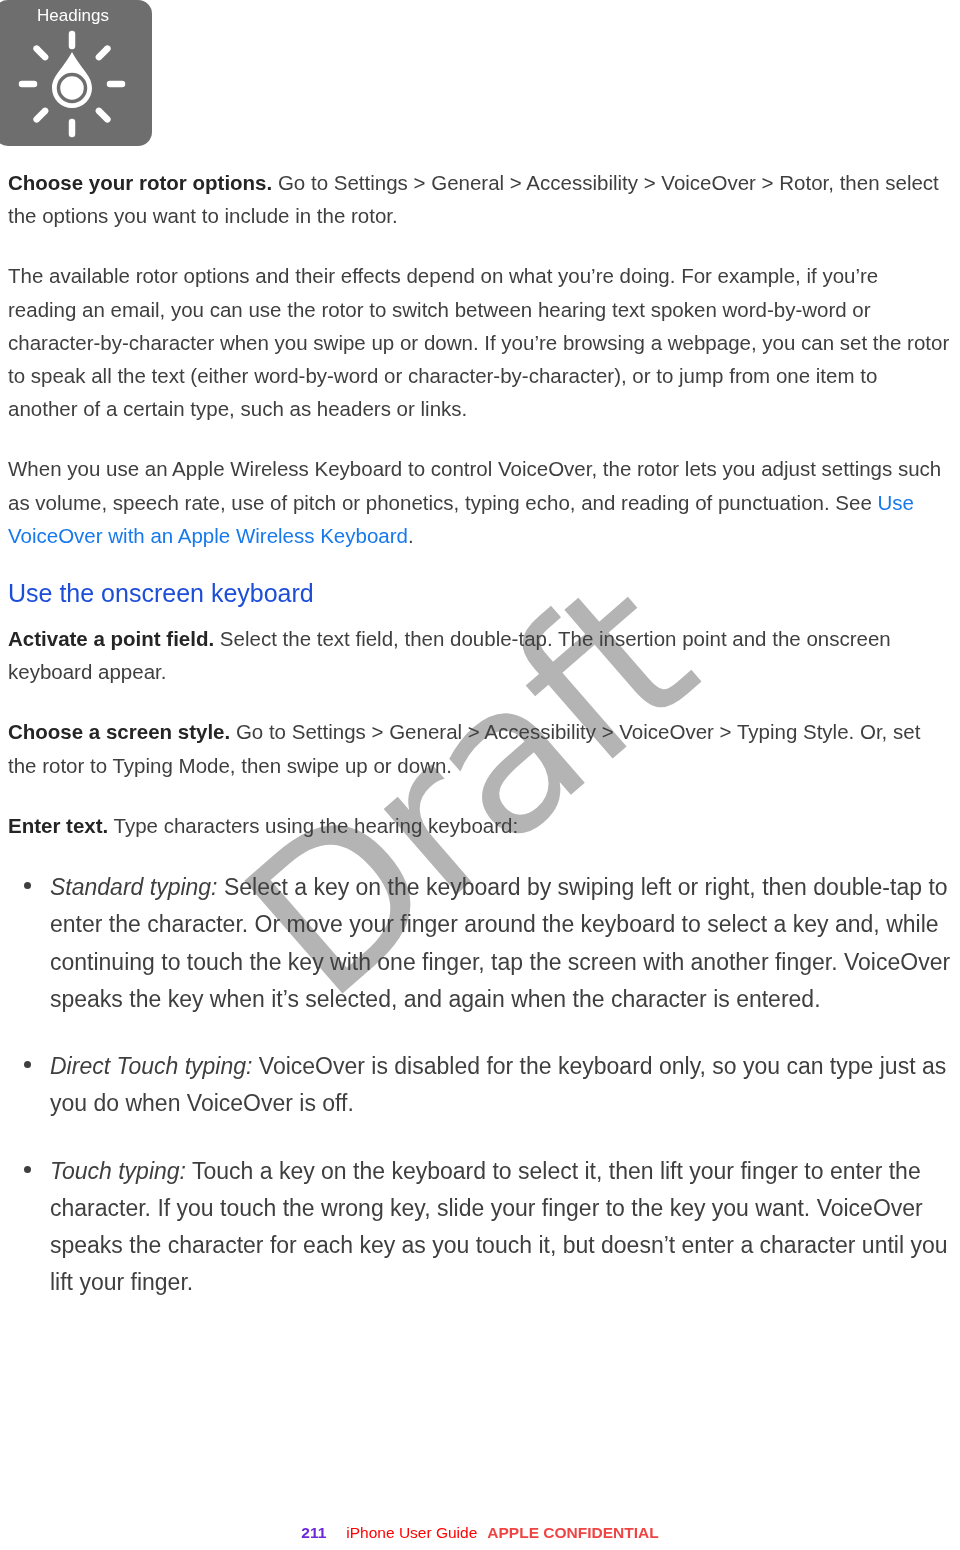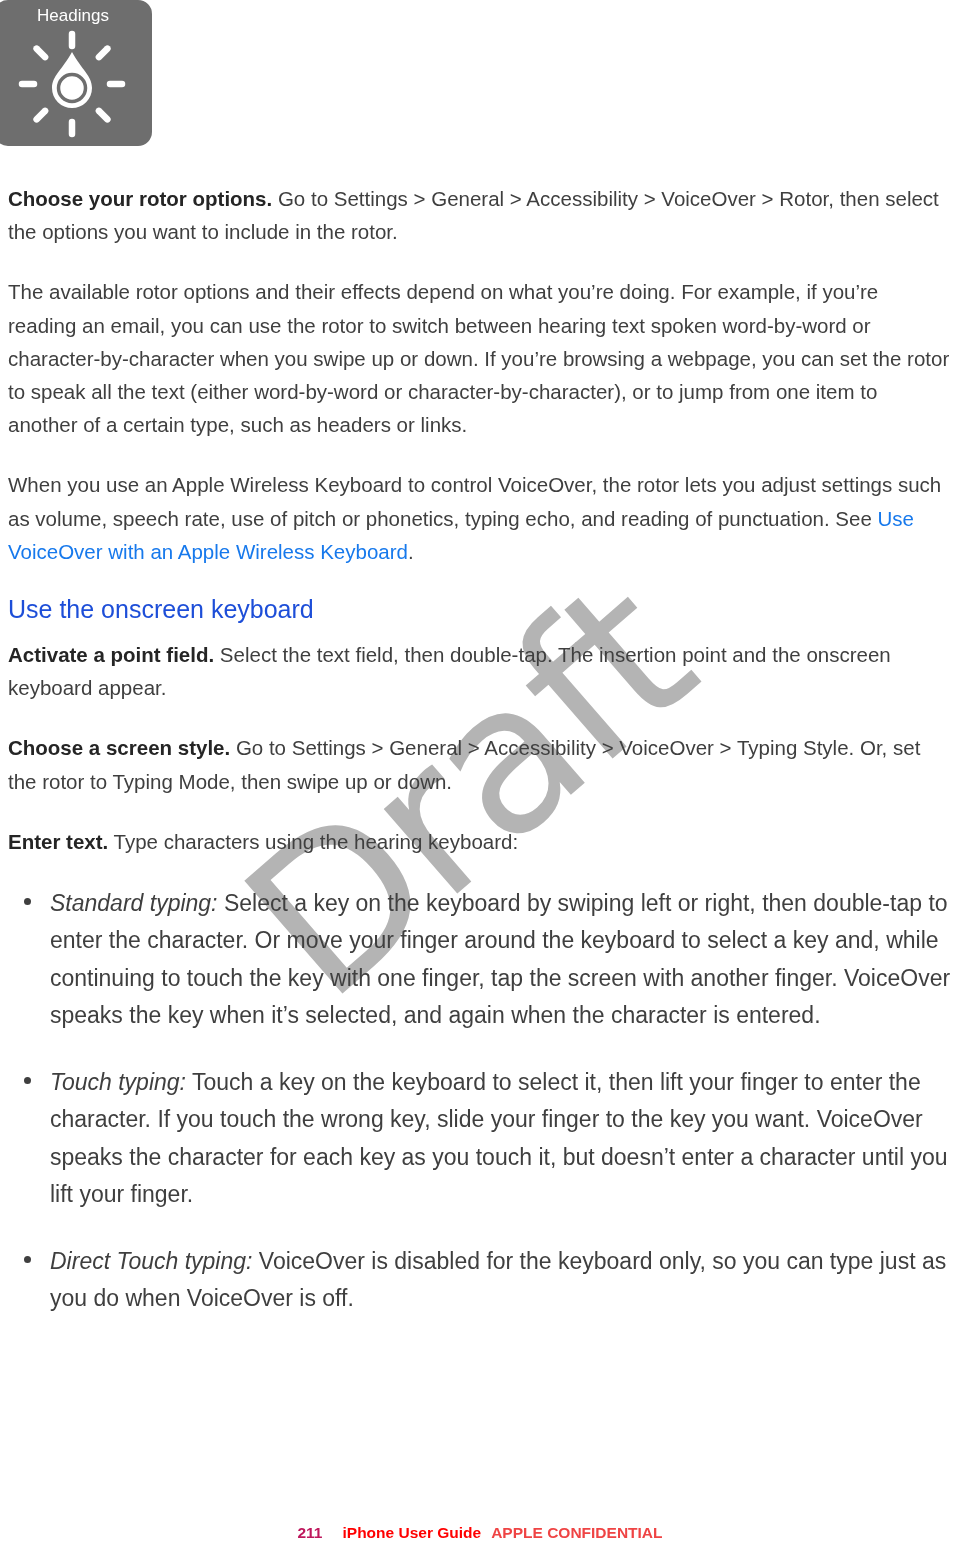--- a/index.html
+++ b/index.html
@@ -48,21 +48,21 @@
     transform: rotate(-41deg);
     transform-origin: 50% 50%;
     white-space: nowrap;
     line-height: 1;
   }
 
   
   .content {
     position: relative;
     z-index: 10;
-    padding: 16px 8px 0 8px;
+    padding: 0 8px 0 8px;
   }
 
   
   .rotor-figure {
     position: absolute;
     left: -6px;
     top: 0px;
     width: 158px;
     height: 146px;
     z-index: 10;
@@ -154,27 +154,27 @@
     bottom: 8px;
     width: 960px;
     text-align: center;
     z-index: 10;
     font-family: "Liberation Sans", sans-serif;
     font-size: 15.5px;
     font-weight: 700;
     white-space: nowrap;
   }
   .footer .page-number {
-    color: #be185d;
+    color: #6d28d9;
     font-weight: 700;
     margin-right: 20px;
   }
   .footer .guide-name {
     color: #ff0000;
-    font-weight: 700;
+    font-weight: 400;
   }
   .footer .confidential {
     color: #ef4444;
     font-weight: 700;
     margin-left: 10px;
   }
 </style>
 </head>
 <body>
 
@@ -227,22 +227,22 @@
 
 
     <p class="para"><b>Activate a point field.</b><span> Select the text field, then double-tap. The insertion point and the onscreen keyboard appear.</span></p>
 
     <p class="para"><b>Choose a screen style.</b><span> Go to Settings &gt; General &gt; Accessibility &gt; VoiceOver &gt; Typing Style. Or, set the rotor to Typing Mode, then swipe up or down.</span></p>
 
     <p class="para"><b>Enter text.</b><span> Type characters using the hearing keyboard:</span></p>
 
     <ul class="bullets">
       <li><i>Standard typing:</i><span> Select a key on the keyboard by swiping left or right, then double-tap to enter the character. Or move your finger around the keyboard to select a key and, while continuing to touch the key with one finger, tap the screen with another finger. VoiceOver speaks the key when it’s selected, and again when the character is entered.</span></li>
+      <li><i>Direct Touch typing:</i><span> VoiceOver is disabled for the keyboard only, so you can type just as you do when VoiceOver is off.</span></li>
       <li><i>Touch typing:</i><span> Touch a key on the keyboard to select it, then lift your finger to enter the character. If you touch the wrong key, slide your finger to the key you want. VoiceOver speaks the character for each key as you touch it, but doesn’t enter a character until you lift your finger.</span></li>
-      <li><i>Direct Touch typing:</i><span> VoiceOver is disabled for the keyboard only, so you can type just as you do when VoiceOver is off.</span></li>
     </ul>
   </div>
 
   <div class="footer">
     <span class="page-number">211</span><span class="guide-name">iPhone User Guide</span><span class="confidential">APPLE CONFIDENTIAL</span>
   </div>
 
 </div>
 
 </body></html>

